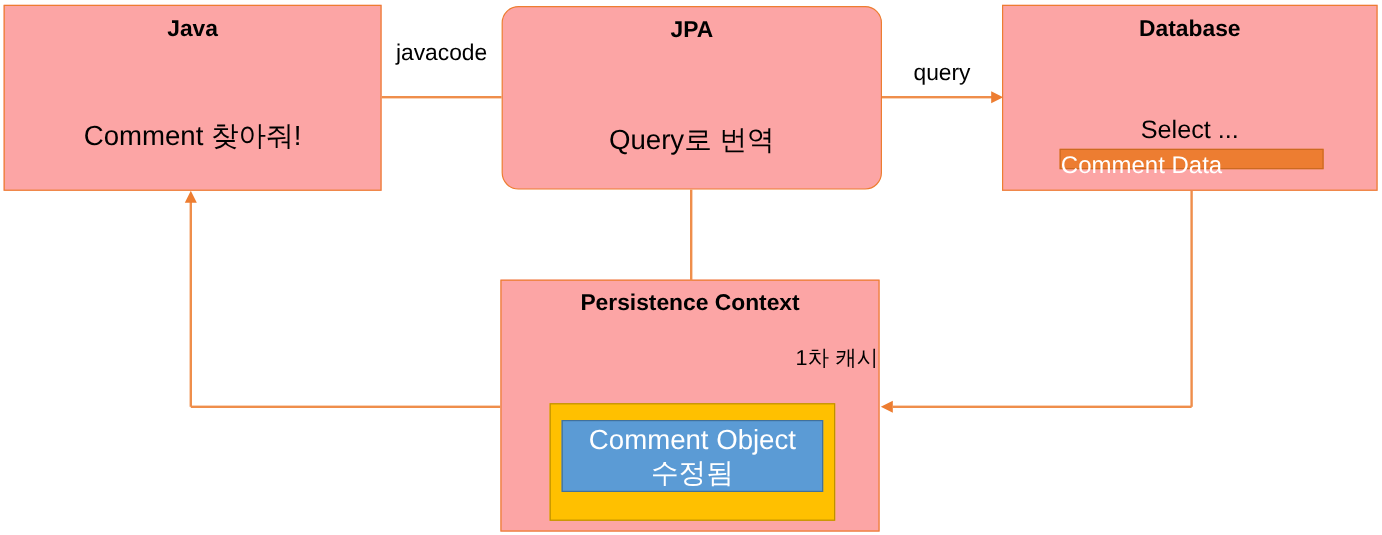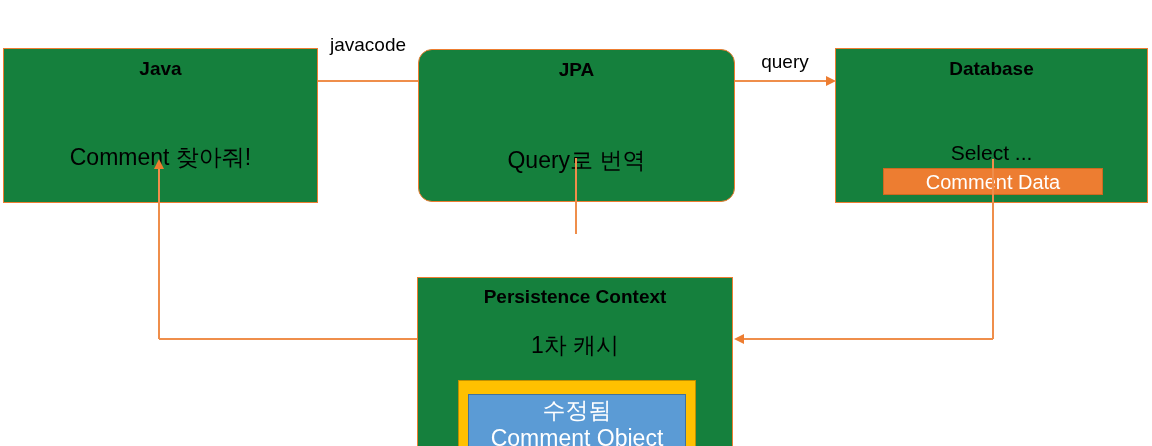--- a/index.html
+++ b/index.html
@@ -10,24 +10,23 @@
   }
   #canvas {
     position: relative;
     width: 1152px;
     height: 446px;
     background: #ffffff;
     overflow: hidden;
   }
   .box {
     position: absolute;
-    background: #15803d;
+    background: #fca5a5;
     border: 1.5px solid #ED7D31;
     box-sizing: border-box;
-    margin-top: 44px;
   }
   .box-title {
     position: absolute;
     left: 0;
     width: 100%;
     text-align: center;
     font-weight: bold;
     font-size: 19px;
     color: #000000;
   }
@@ -42,34 +41,33 @@
   #java-box      { left: 3px;   top: 4px;   width: 315px; height: 155px; }
   #jpa-box       { left: 418px; top: 5px;   width: 317px; height: 153px; border-radius: 14px; }
   #database-box  { left: 835px; top: 4px;   width: 313px; height: 155px; }
   #persist-box   { left: 417px; top: 233px; width: 316px; height: 210px; }
 
   #java-title, #jpa-title, #database-title { top: 9px; }
   #java-body { top: 93px; }
   #jpa-body  { top: 95px; }
   #database-body { top: 92px; font-size: 21px; }
   #persist-title { top: 8px; }
-  #persist-body  { top: 52px; font-size: 23px; }
+  #persist-body  { top: 52px; font-size: 18px; text-align: right; }
 
   #comment-data-chip {
     position: absolute;
     left: 47px;
     top: 119px;
     width: 220px;
-    height: 27px;
+    height: 17px;
     background: #ED7D31;
     border: 1.5px solid #CC6A21;
     box-sizing: border-box;
     color: #ffffff;
     font-size: 20px;
-    text-align: center;
     line-height: 26px;
   }
   #cache-outer {
     position: absolute;
     left: 40px;
     top: 102px;
     width: 238px;
     height: 98px;
     background: #FFC000;
     border: 1.5px solid #BF9000;
@@ -161,22 +159,22 @@
     <div class="box-title" id="database-title">Database</div>
     <div class="box-body" id="database-body">Select ...</div>
     <div id="comment-data-chip">Comment Data</div>
   </div>
 
   <div class="box" id="persist-box">
     <div class="box-title" id="persist-title">Persistence Context</div>
     <div class="box-body" id="persist-body">1차 캐시</div>
     <div id="cache-outer">
       <div id="comment-object-box">
+        <div>Comment Object</div>
         <div>수정됨</div>
-        <div>Comment Object</div>
       </div>
     </div>
   </div>
 
   <div class="h-line" id="line-java-jpa"></div>
   <div class="h-line" id="line-jpa-db"></div>
   <div class="arrow-right" id="arrow-into-db"></div>
   <div class="v-line" id="line-jpa-pc"></div>
   <div class="v-line" id="line-db-down"></div>
   <div class="h-line" id="line-db-left"></div>

